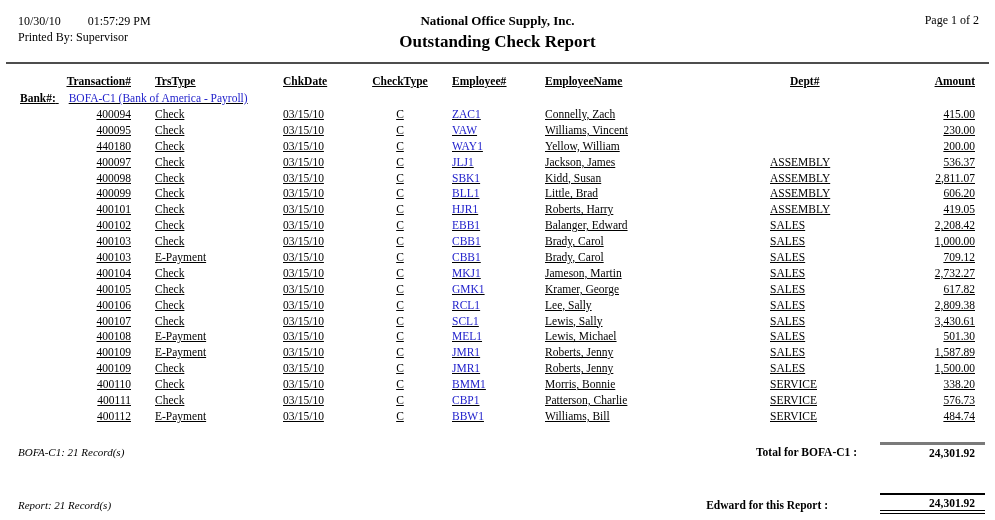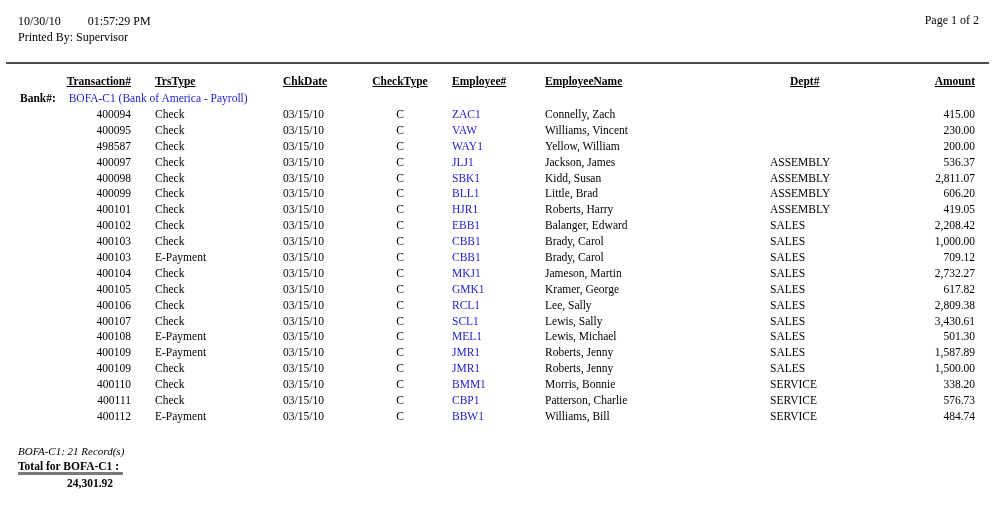--- a/index.html
+++ b/index.html
@@ -15,39 +15,39 @@
   .hdr-left { position:absolute; left:18px; top:13px; font-size:12px; line-height:16px; }
   .hdr-date { display:inline-block; }
   .hdr-time { display:inline-block; margin-left:24px; }
   .hdr-center { position:absolute; left:0; right:0; top:13px; text-align:center; }
   .company { font-size:13px; font-weight:bold; }
   .report-title { font-size:17px; font-weight:bold; margin-top:3px; }
   .hdr-right { position:absolute; right:16px; top:13px; font-size:12px; }
   .top-rule { position:absolute; left:6px; right:6px; top:62px; border-top:2px solid #4d4d4d; }
 
   
-  table { border-collapse:collapse; table-layout:fixed; margin:12px 0 16px 12px; width:973px; }
+  table { border-collapse:collapse; table-layout:fixed; margin:12px 0 16px 12px; width:973px;text-decoration:underline; }
   th, td { padding:0; white-space:nowrap; overflow:hidden; font-size:11.5px; }
   th { font-weight:bold; text-decoration:underline; text-align:left; height:17px; vertical-align:top; }
   td { height:15.9px; vertical-align:top; }
   .col-transaction   { text-align:right; padding-right:2px; }
   .col-trstype       { padding-left:22px; }
   .col-checktype     { text-align:center; }
   .col-employee_num  { padding-left:12px; }
   .col-employee_name { padding-left:12px; }
   .col-dept          { padding-left:12px; }
   th.col-dept        { padding-left:32px; }
   .col-amount        { text-align:right; padding-right:10px; }
   .link { color:#2222cc; }
   .bank-cell { padding-left:8px; height:16px; }
   .bank-label { font-weight:bold; }
   .bank-value { color:#2222cc; margin-left:10px; }
 
   
-  .total-row { display:flex; align-items:flex-start; padding:0 10px 0 18px;flex-direction:column; }
+  .total-row { display:flex; align-items:center; padding:0 10px 0 18px; }
   .row-bank   { margin-top:1px; }
   .row-report { margin-top:33px;gap:29px; }
   .records { font-style:italic; font-size:11px; padding-top:3px; }
   .spacer { flex:1; }
   .total-label { font-weight:bold; font-size:11.5px; margin-right:23px; padding-top:3px; }
   .amount-box { width:105px; text-align:right; padding:2px 10px 1px 0; font-size:11.5px; font-weight:bold; }
   .amount-bank   { border-top:3px solid #7a7a7a; }
   .amount-report { border-top:2px solid #000; border-bottom:4px double #000; }
 </style>
 </head>
@@ -55,20 +55,24 @@
 
 <div class="page">
 
   <div class="hdr">
     <div class="hdr-left">
       <div>
         <span class="hdr-date">10/30/10</span>
         <span class="hdr-time">01:57:29 PM</span>
       </div>
       <div>Printed By: Supervisor</div>
+    </div>
+    <div class="hdr-center">
+      <div class="company">National Office Supply, Inc.</div>
+      <div class="report-title">Outstanding Check Report</div>
     </div>
     <div class="hdr-right">Page 1 of 2</div>
     <div class="top-rule"></div>
   </div>
 
   <table>
     <colgroup>
       <col style="width:121px">
         <col style="width:150px">
         <col style="width:77px">
@@ -113,21 +117,21 @@
           <td class="col-transaction">400095</td>
           <td class="col-trstype">Check</td>
           <td class="col-chkdate">03/15/10</td>
           <td class="col-checktype">C</td>
           <td class="col-employee_num link">VAW</td>
           <td class="col-employee_name">Williams, Vincent</td>
           <td class="col-dept"></td>
           <td class="col-amount">230.00</td>
         </tr>
         <tr>
-          <td class="col-transaction">498587</td>
+          <td class="col-transaction">440180</td>
           <td class="col-trstype">Check</td>
           <td class="col-chkdate">03/15/10</td>
           <td class="col-checktype">C</td>
           <td class="col-employee_num link">WAY1</td>
           <td class="col-employee_name">Yellow, William</td>
           <td class="col-dept"></td>
           <td class="col-amount">200.00</td>
         </tr>
         <tr>
           <td class="col-transaction">400097</td>

